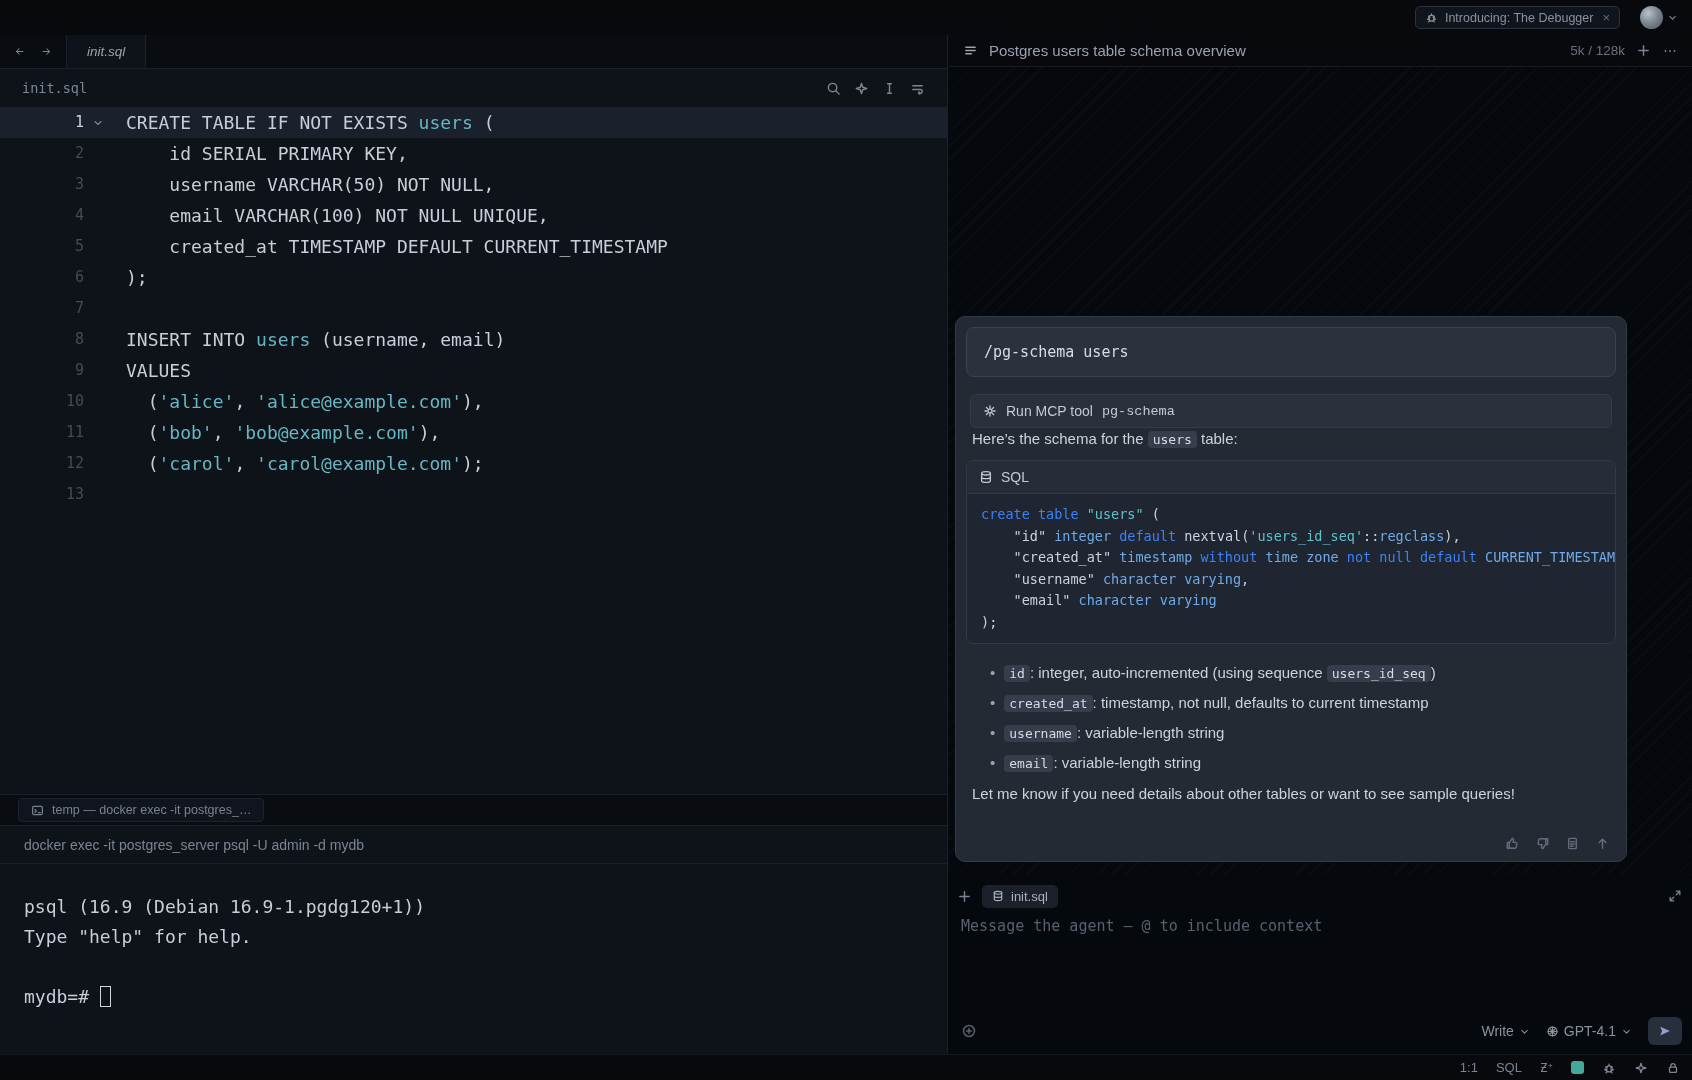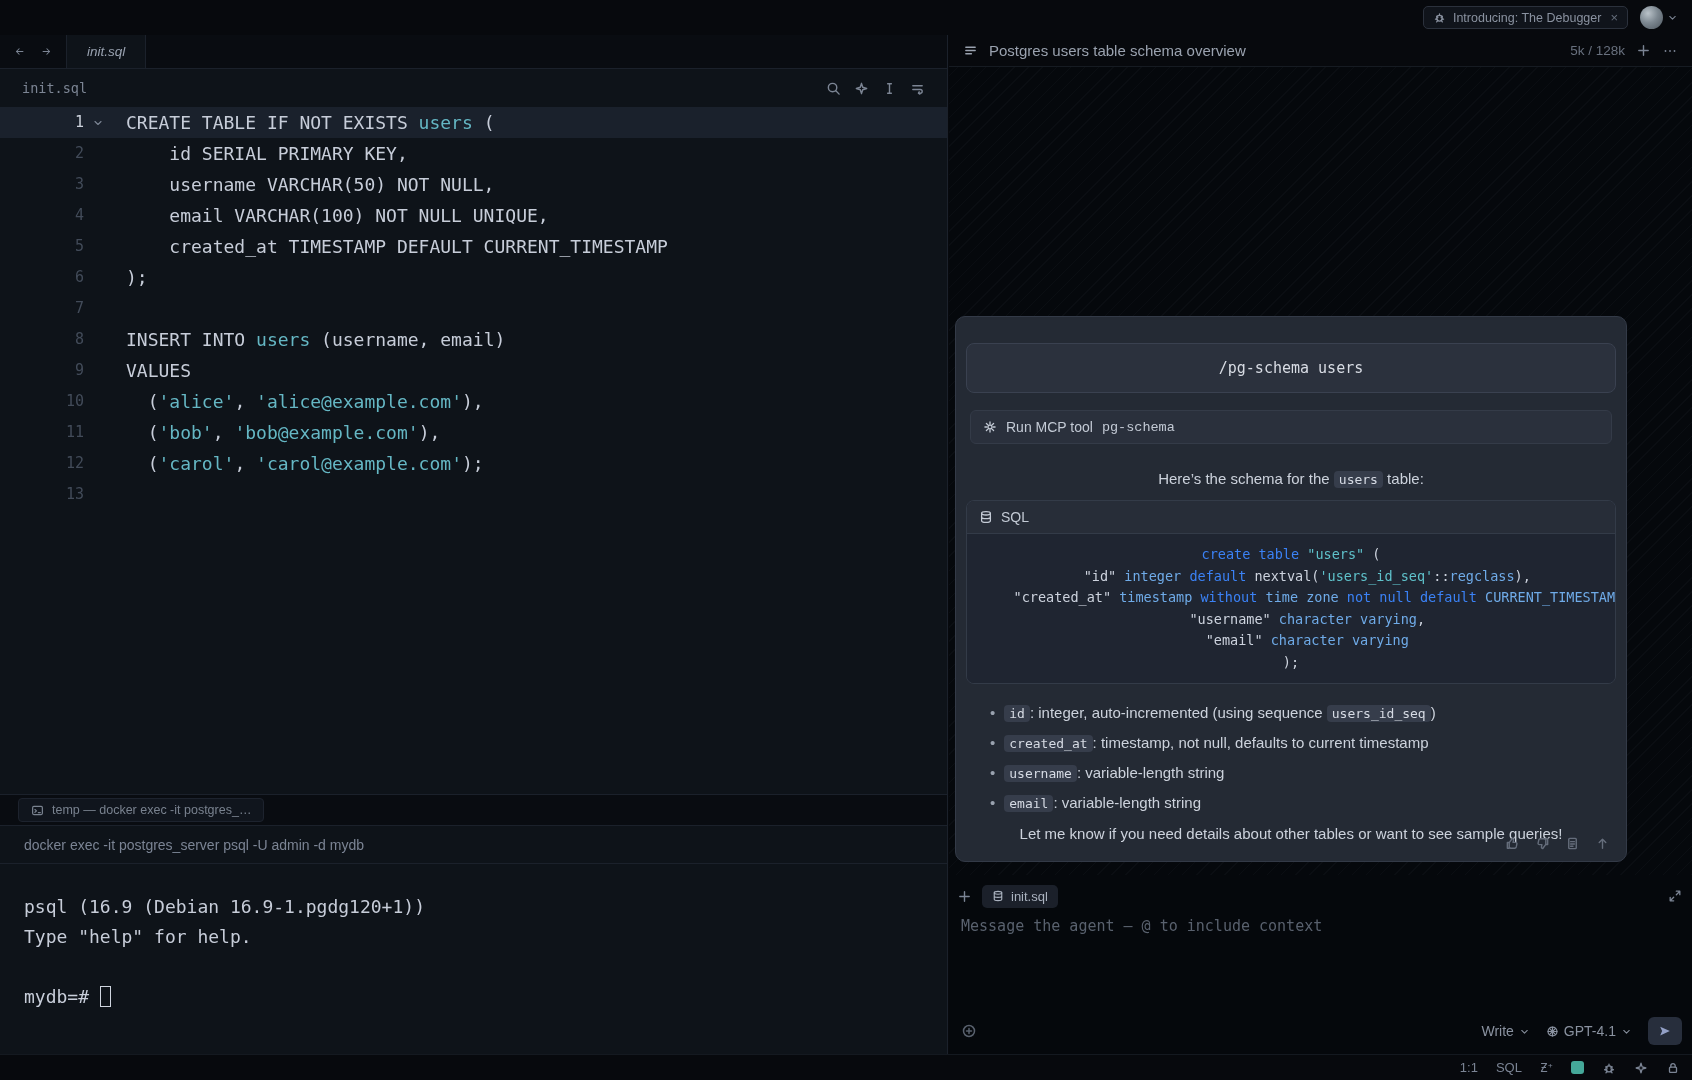--- a/index.html
+++ b/index.html
@@ -7,21 +7,21 @@
   .app {
     position:relative; width:1692px; height:1080px; overflow:hidden;
     background:#07090d; font-family:"Liberation Sans",sans-serif;
     color:#c7cdd9; user-select:none;
   }
   .mono { font-family:"DejaVu Sans Mono",monospace; }
   svg.ic { stroke:currentColor; fill:none; stroke-width:1.5; stroke-linecap:round; stroke-linejoin:round; display:block; }
 
   
   .titlebar { position:absolute; left:0; top:0; width:1692px; height:35px;
-    display:flex; align-items:center; justify-content:flex-end; gap:12px; padding-right:14px; }
+    display:flex; align-items:center; justify-content:flex-end; gap:20px; padding-right:14px; }
   .debug-badge { display:flex; align-items:center; gap:7px; border:1px solid #2b313c; background:#10141b;
     border-radius:5px; padding:3px 9px; color:#8a92a0; font-size:12.5px; }
   .debug-badge .x { color:#646d7b; font-size:13px; margin-left:2px; cursor:default; }
   .avatar-wrap { display:flex; align-items:center; gap:4px; color:#7c8594; }
   .avatar { width:23px; height:23px; border-radius:50%;
     background:radial-gradient(circle at 35% 32%, #b9c2c9 0%, #7d8891 45%, #4c555d 100%); }
 
   
   .left-pane { position:absolute; left:0; top:35px; width:948px; height:1019px;
     background:#0e1319; border-right:1px solid #1b212b; overflow:hidden; }
@@ -65,27 +65,27 @@
     border-bottom:1px solid #161b22; display:flex; align-items:center; gap:11px; padding:0 14px;
     color:#9aa2af; font-size:15px; }
   .agent-header .spacer { flex:1; }
   .tokens { color:#68707e; font-size:13.5px; }
   .hbtn { color:#7b8494; display:flex; align-items:center; }
 
   .agent-scroll { position:absolute; left:0; top:32px; width:100%; height:808px;
     background-image:repeating-linear-gradient(315deg, rgba(125,135,155,0.045) 0 1px, transparent 1px 10px); }
 
   .card { position:absolute; left:6px; top:249px; width:672px; height:546px;
-    background:#242a34; border:1px solid #333a47; border-radius:10px; padding:26px 10px; overflow:hidden;text-align:center; }
+    background:#242a34; border:1px solid #333a47; border-radius:10px; padding:10px 10px; overflow:hidden; }
   .user-box { background:#2b313d; border:1px solid #3a4150; border-radius:8px; padding:15px 17px;
     font-family:"DejaVu Sans Mono",monospace; font-size:15px; color:#d8dce4; }
   .tool-pill { margin:17px 4px 0; background:#2a303c; border:1px solid #343b48; border-radius:6px;
     padding:8px 12px; display:flex; align-items:center; gap:9px; color:#c3cad5; font-size:14px; }
   .tool-pill .tname { font-family:Liberation Mono, monospace; font-size:13.5px; }
-  .prose { margin:24px 6px 10px; font-size:15px; color:#ccd2dc; line-height:21px; }
+  .prose { margin:0 6px 10px; font-size:15px; color:#ccd2dc; line-height:21px; }
   .seg-txt { color:#ccd2dc; }
   .seg-code { background:#363d4b; border-radius:4px; padding:1px 5px;
     font-family:"DejaVu Sans Mono",monospace; font-size:13px; color:#d6dbe4; }
 
   .code-block { margin:10px 0 0; border:1px solid #333b48; border-radius:8px; overflow:hidden; }
   .code-block-header { background:#272d38; border-bottom:1px solid #333b48; padding:8px 12px;
     display:flex; align-items:center; gap:8px; color:#c3cad5; font-size:14px; }
   .code-block-body { background:#1f2531; padding:10px 14px;
     font-family:"DejaVu Sans Mono",monospace; font-size:13.5px; line-height:21.5px; white-space:pre; overflow:hidden; }
   .seg-pl  { color:#cdd3de; }

